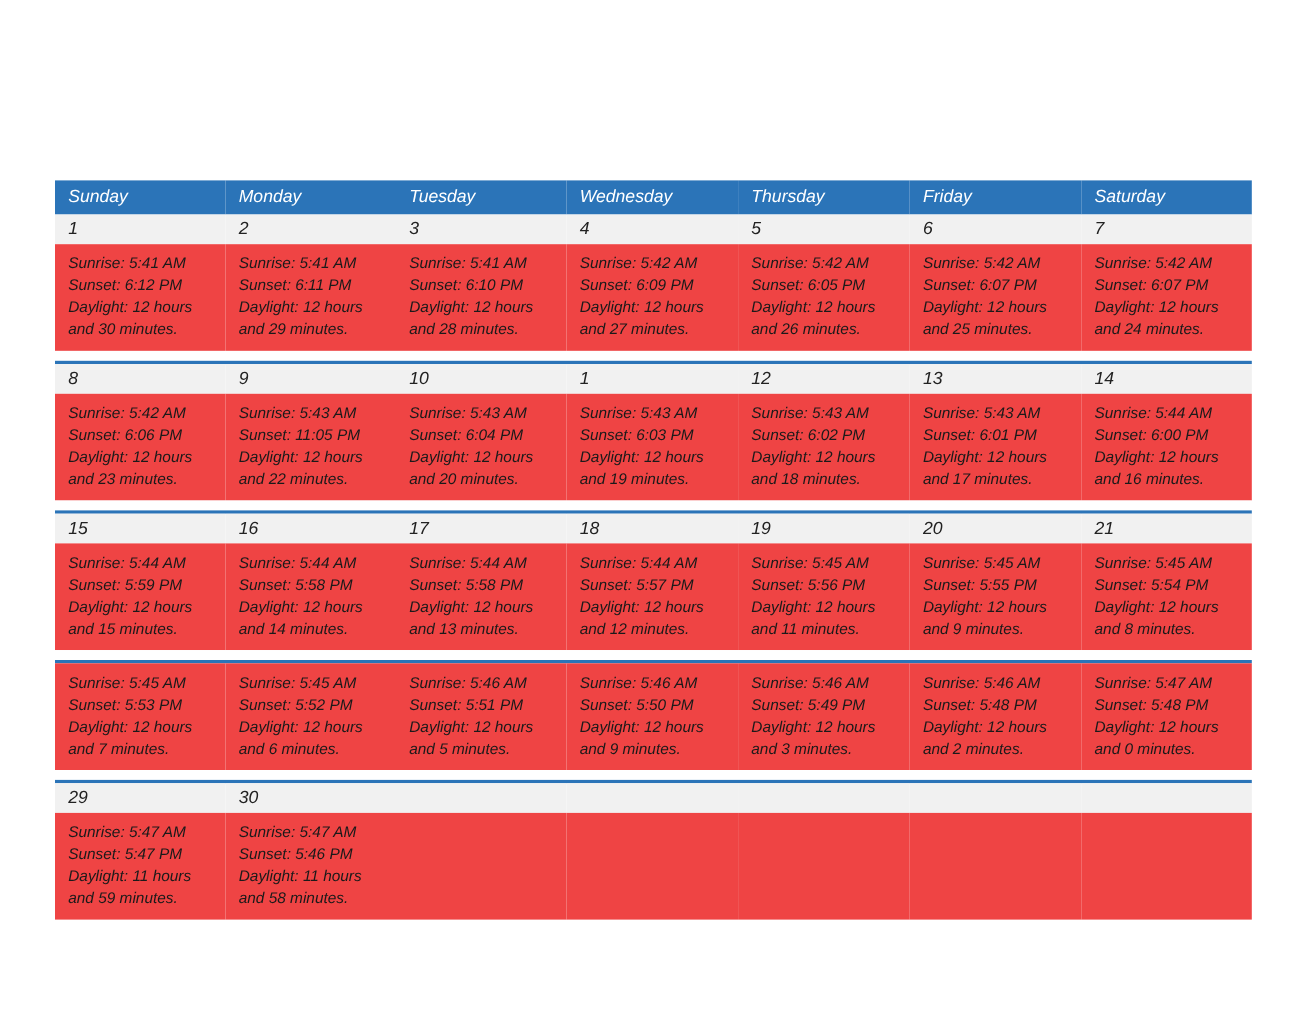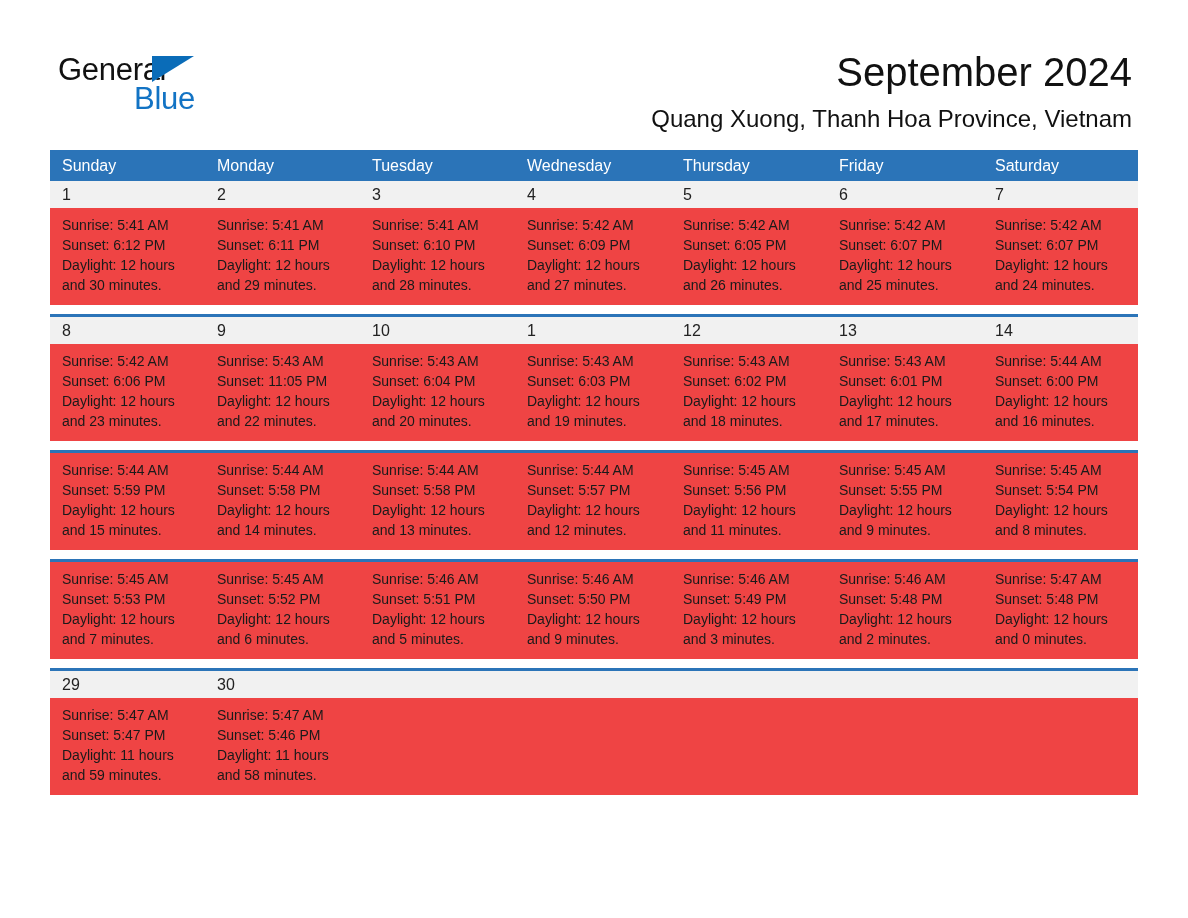--- a/index.html
+++ b/index.html
@@ -80,22 +80,23 @@
     font-weight: 400;
     color: #111111;
     line-height: 30px;
     white-space: nowrap;
   }
 
   
   .calendar {
     position: absolute;
     left: 50px;
-    top: 150px;
+    top: 164px;
     width: 1088px;
+    font-style: italic;
   }
   .cal-table {
     width: 1088px;
     border-collapse: collapse;
     table-layout: fixed;
   }
   .cal-table th {
     background: #2b74b8;
     color: #ffffff;
     font-size: 16px;
@@ -134,34 +135,20 @@
     line-height: 20px;
     height: 95px;
   }
   .detail-row td .line { display: block; white-space: nowrap; }
 </style>
 </head>
 <body>
 
 <div class="page">
 
-  <div class="header">
-
-    <div class="logo">
-      <span class="logo-general">General</span>
-      <span class="logo-tri"></span>
-      <span class="logo-blue">Blue</span>
-    </div>
-
-    <div class="title-block">
-      <div class="month-title">September 2024</div>
-      <div class="location-title">Quang Xuong, Thanh Hoa Province, Vietnam</div>
-    </div>
-
-  </div>
 
   <div class="calendar">
     <table class="cal-table">
       <colgroup>
         <col style="width:155px">
           <col style="width:155px">
           <col style="width:155px">
         <col style="width:156px">
           <col style="width:156px">
           <col style="width:156px">
@@ -288,20 +275,29 @@
               <span class="line">Sunset: 6:00 PM</span>
               <span class="line">Daylight: 12 hours</span>
               <span class="line">and 16 minutes.</span>
             </td>
           </tr>
           <tr class="week-sep">
             <td colspan="7">
               <span class="bar"></span>
             </td>
           </tr>
+          <tr class="daynum-row">
+            <td>15</td>
+            <td>16</td>
+            <td>17</td>
+            <td>18</td>
+            <td>19</td>
+            <td>20</td>
+            <td>21</td>
+          </tr>
           <tr class="detail-row">
             <td>
               <span class="line">Sunrise: 5:44 AM</span>
               <span class="line">Sunset: 5:59 PM</span>
               <span class="line">Daylight: 12 hours</span>
               <span class="line">and 15 minutes.</span>
             </td>
             <td>
               <span class="line">Sunrise: 5:44 AM</span>
               <span class="line">Sunset: 5:58 PM</span>

